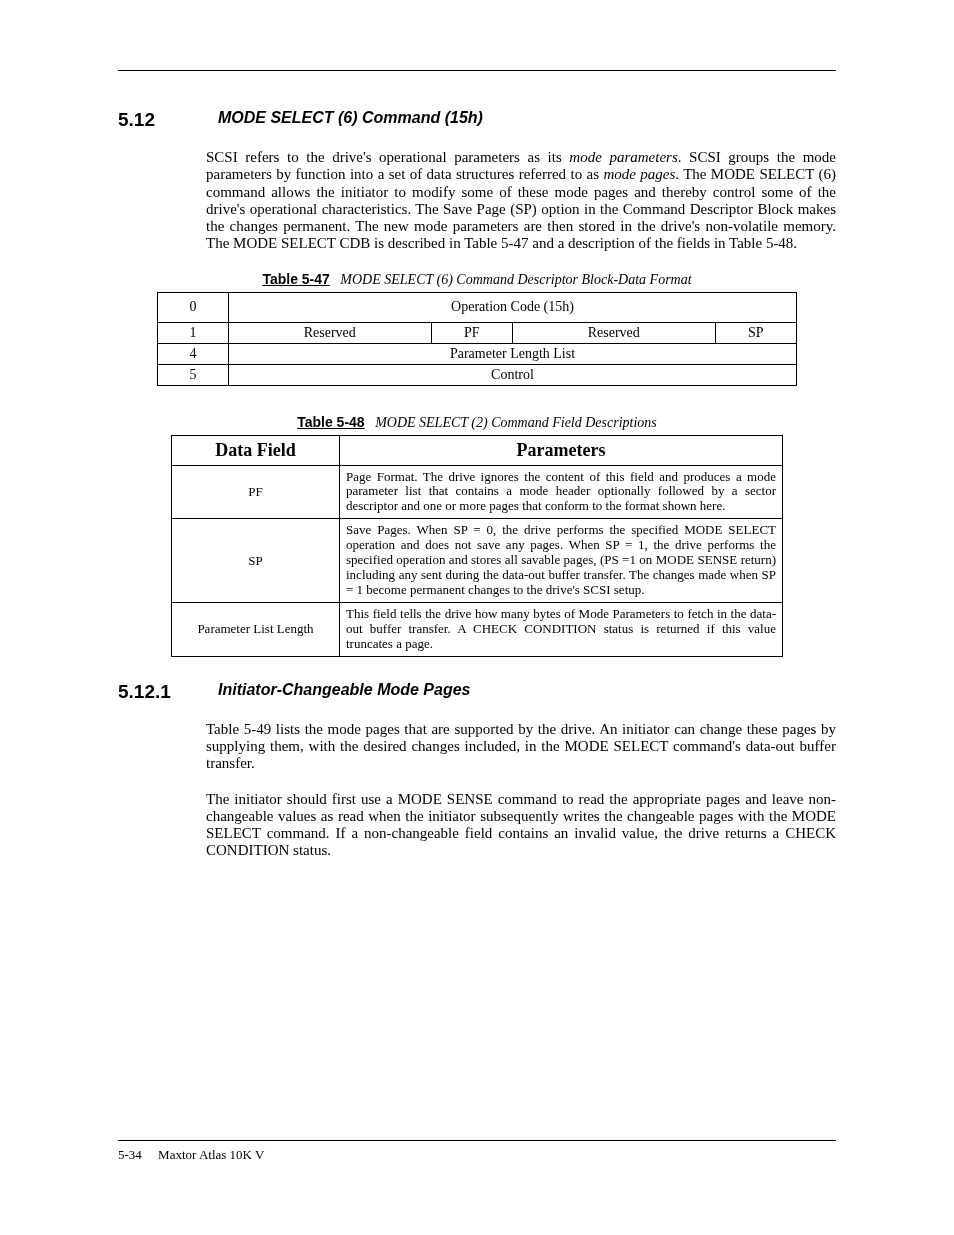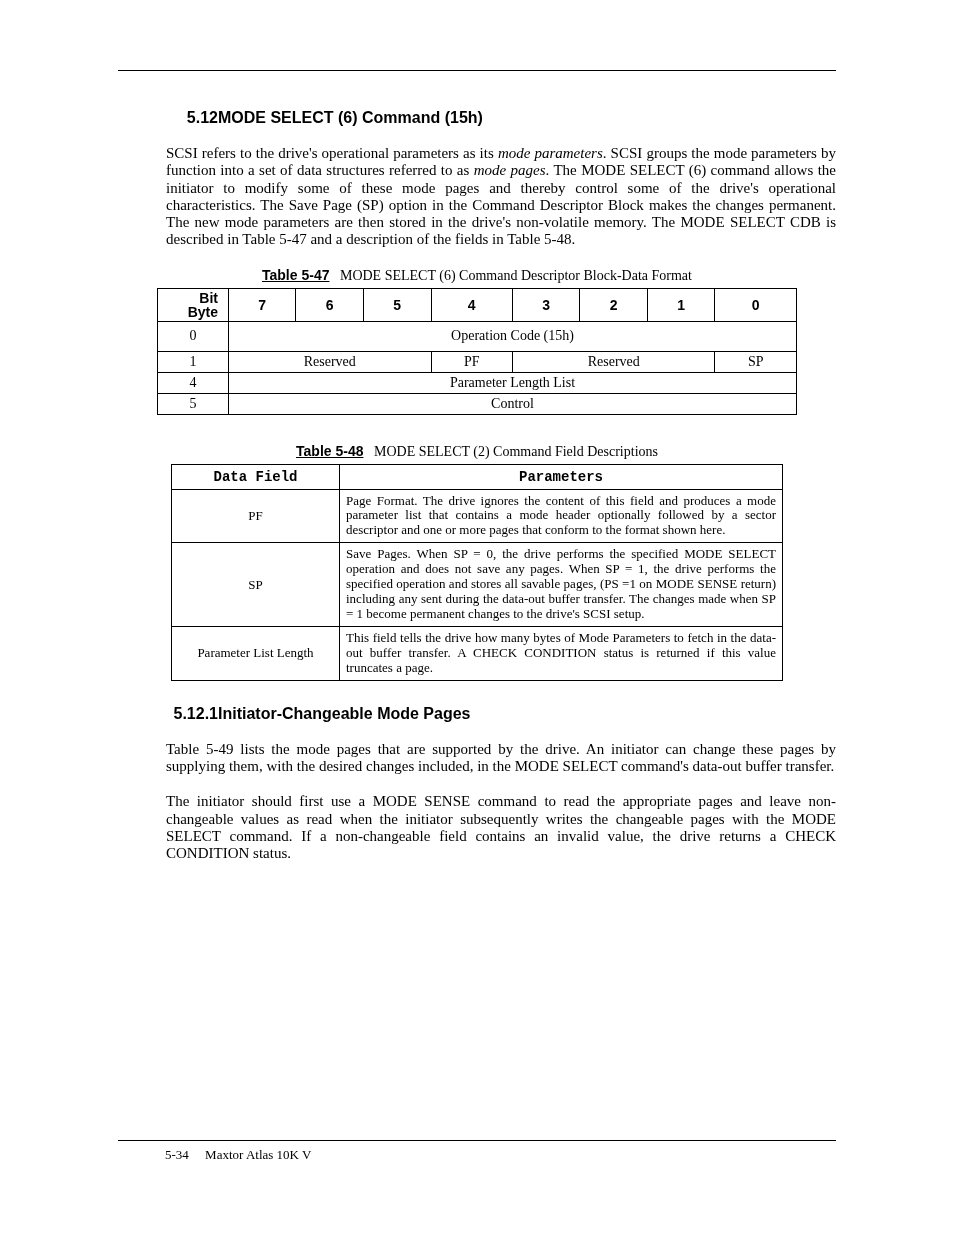--- a/index.html
+++ b/index.html
@@ -19,46 +19,46 @@
     margin-bottom: 38px;
   }
   .section-row {
     display: flex;
     margin-bottom: 18px;
   }
   .section-num {
     width: 100px;
     font-family: Arial, Helvetica, sans-serif;
     font-weight: bold;
+    font-size: 19px;
+  }
+  .section-title {
+    font-family: Arial, Helvetica, sans-serif;
+    font-weight: bold;
     font-size: 16px;
-    text-align: right;
-  }
-  .section-title {
-    font-family: Arial, Helvetica, sans-serif;
-    font-weight: bold;
-    font-size: 16px;
+    font-style: italic;
   }
   .body-text {
-    margin-left: 48px;
+    margin-left: 88px;
     text-align: justify;
     line-height: 1.15;
     margin-bottom: 18px;
   }
   .body-text .italic { font-style: italic; }
   .table-caption {
     text-align: center;
     margin: 10px 0 4px 0;
     font-size: 14px;
   }
   .table-caption .label {
     font-family: Arial, Helvetica, sans-serif;
     font-weight: bold;
     text-decoration: underline;
   }
-  .table-caption .title-italic { }
+  .table-caption .title-italic { font-style: italic; }
   table.cdb {
     border-collapse: collapse;
     width: 640px;
     margin: 0 auto 28px auto;
     font-size: 14px;
   }
   table.cdb th, table.cdb td {
     border: 1px solid #000;
     padding: 2px 4px;
     text-align: center;
@@ -83,40 +83,39 @@
     width: 612px;
     margin: 0 auto 24px auto;
     font-size: 13px;
   }
   table.desc th, table.desc td {
     border: 1px solid #000;
     padding: 4px 6px;
     vertical-align: top;
   }
   table.desc th {
-    font-family: Liberation Mono, monospace;
-    font-weight: bold;
-    text-align: center;
-    font-size: 14px;
+    font-family: Liberation Serif, serif;
+    font-weight: bold;
+    text-align: center;
+    font-size: 18px;
   }
   table.desc td.field-col {
     width: 155px;
     text-align: center;
     vertical-align: middle;
   }
   table.desc td.desc-col {
     text-align: justify;
     line-height: 1.15;
   }
   .footer {
     position: absolute;
     left: 118px;
     bottom: 72px;
     font-size: 13px;
-    margin-left: 47px;
   }
   .footer-rule {
     position: absolute;
     left: 118px;
     right: 118px;
     bottom: 94px;
     border-top: 1px solid #000;
   }
 </style>
 </head>
@@ -131,34 +130,20 @@
 
 <div class="body-text">SCSI refers to the drive's operational parameters as its <span class="italic">mode parameters</span>. SCSI groups the mode parameters by function into a set of data structures referred to as <span class="italic">mode pages</span>. The MODE SELECT (6) command allows the initiator to modify some of these mode pages and thereby control some of the drive's operational characteristics. The Save Page (SP) option in the Command Descriptor Block makes the changes permanent. The new mode parameters are then stored in the drive's non-volatile memory. The MODE SELECT CDB is described in Table 5-47 and a description of the fields in Table 5-48.</div>
 
 <div class="table-caption">
   <span class="label">Table 5-47</span>&nbsp;&nbsp;
   <span class="title-italic">MODE SELECT (6) Command Descriptor Block-Data Format</span>
 </div>
 
 <table class="cdb">
   <tbody>
-      <tr>
-    <th class="corner byte-col">
-      <span>Bit</span><br>
-      <span>Byte</span>
-    </th>
-    <th class="bit">7</th>
-    <th class="bit">6</th>
-    <th class="bit">5</th>
-    <th class="bit">4</th>
-    <th class="bit">3</th>
-    <th class="bit">2</th>
-    <th class="bit">1</th>
-    <th class="bit">0</th>
-  </tr>
   <tr class="tall">
     <td class="byte-col">0</td>
     <td colspan="8">Operation Code (15h)</td>
   </tr>
   <tr>
     <td class="byte-col">1</td>
     <td colspan="3">Reserved</td>
     <td>PF</td>
     <td colspan="3">Reserved</td>
     <td>SP</td>

